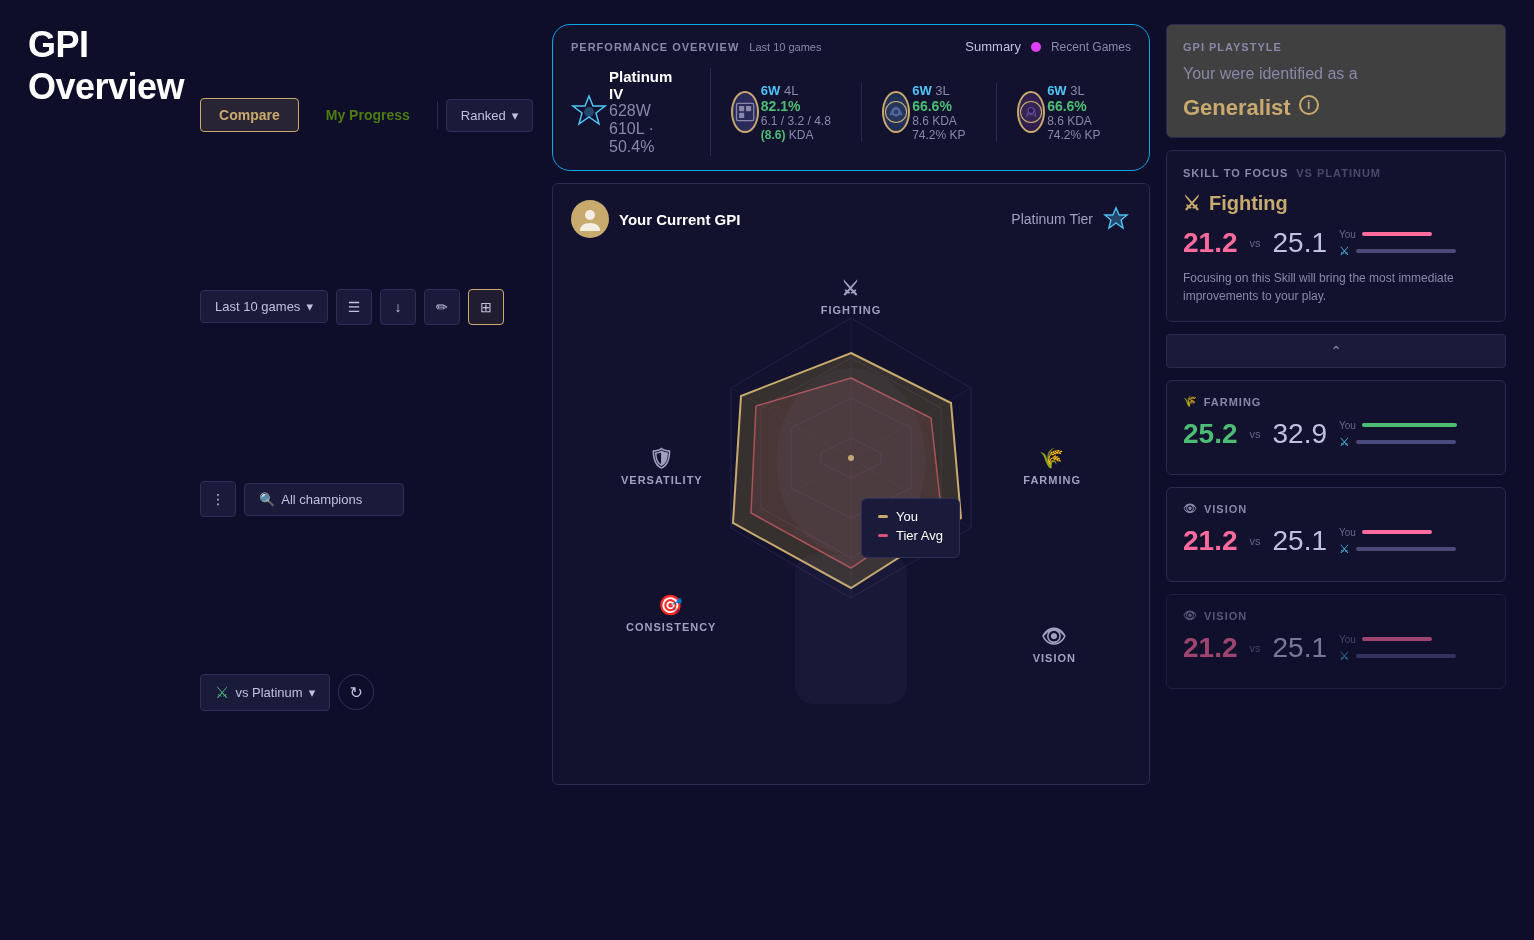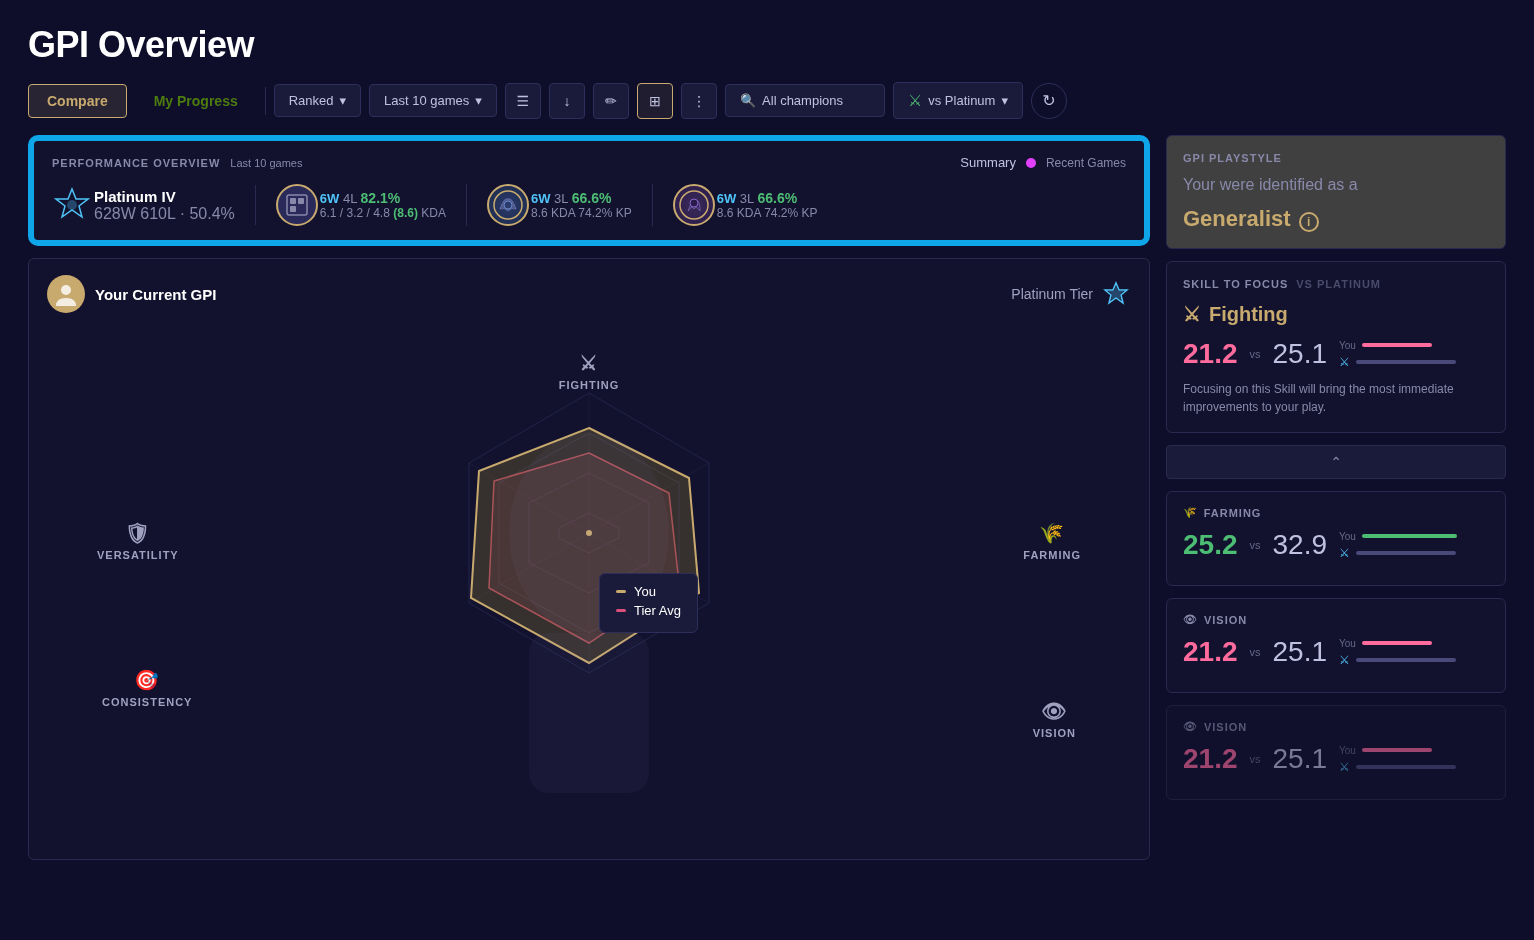--- a/index.html
+++ b/index.html
@@ -7,21 +7,21 @@
       background: #0e0e2a;
       color: #fff;
       font-family: 'Segoe UI', Arial, sans-serif;
       width: 1534px;
       min-height: 940px;
       overflow: hidden;
     }
     .page-wrapper {
       padding: 24px 28px;
       display: flex;
-      flex-direction: column;
+      flex-direction: row;
       gap: 16px;
     }
     
     .page-title {
       font-size: 36px;
       font-weight: 700;
       color: #fff;
       letter-spacing: -0.5px;
     }
     
@@ -109,22 +109,22 @@
     }
     .right-panel {
       width: 340px;
       display: flex;
       flex-direction: column;
       gap: 12px;
     }
     
     .perf-overview {
       background: #12122e;
-      border: 6px solid #0ea5e9;
-      border-radius: 10px;
+      border: 1px solid #0ea5e9;
+      border-radius: 18px;
       padding: 14px 18px;
     }
     .perf-header {
       display: flex;
       align-items: center;
       justify-content: space-between;
       margin-bottom: 14px;
     }
     .perf-header-left {
       display: flex;
@@ -306,21 +306,21 @@
     .identified-as {
       font-size: 16px;
       color: #8888aa;
       margin-bottom: 12px;
     }
     .generalist-label {
       font-size: 22px;
       font-weight: 700;
       color: #c8aa6e;
       display: flex;
-      align-items: flex-end;
+      align-items: flex-start;
       gap: 8px;
     }
     .info-icon {
       width: 20px; height: 20px;
       border-radius: 50%;
       border: 2px solid #c8aa6e;
       color: #c8aa6e;
       font-size: 12px;
       display: flex; align-items: center; justify-content: center;
       cursor: pointer;

